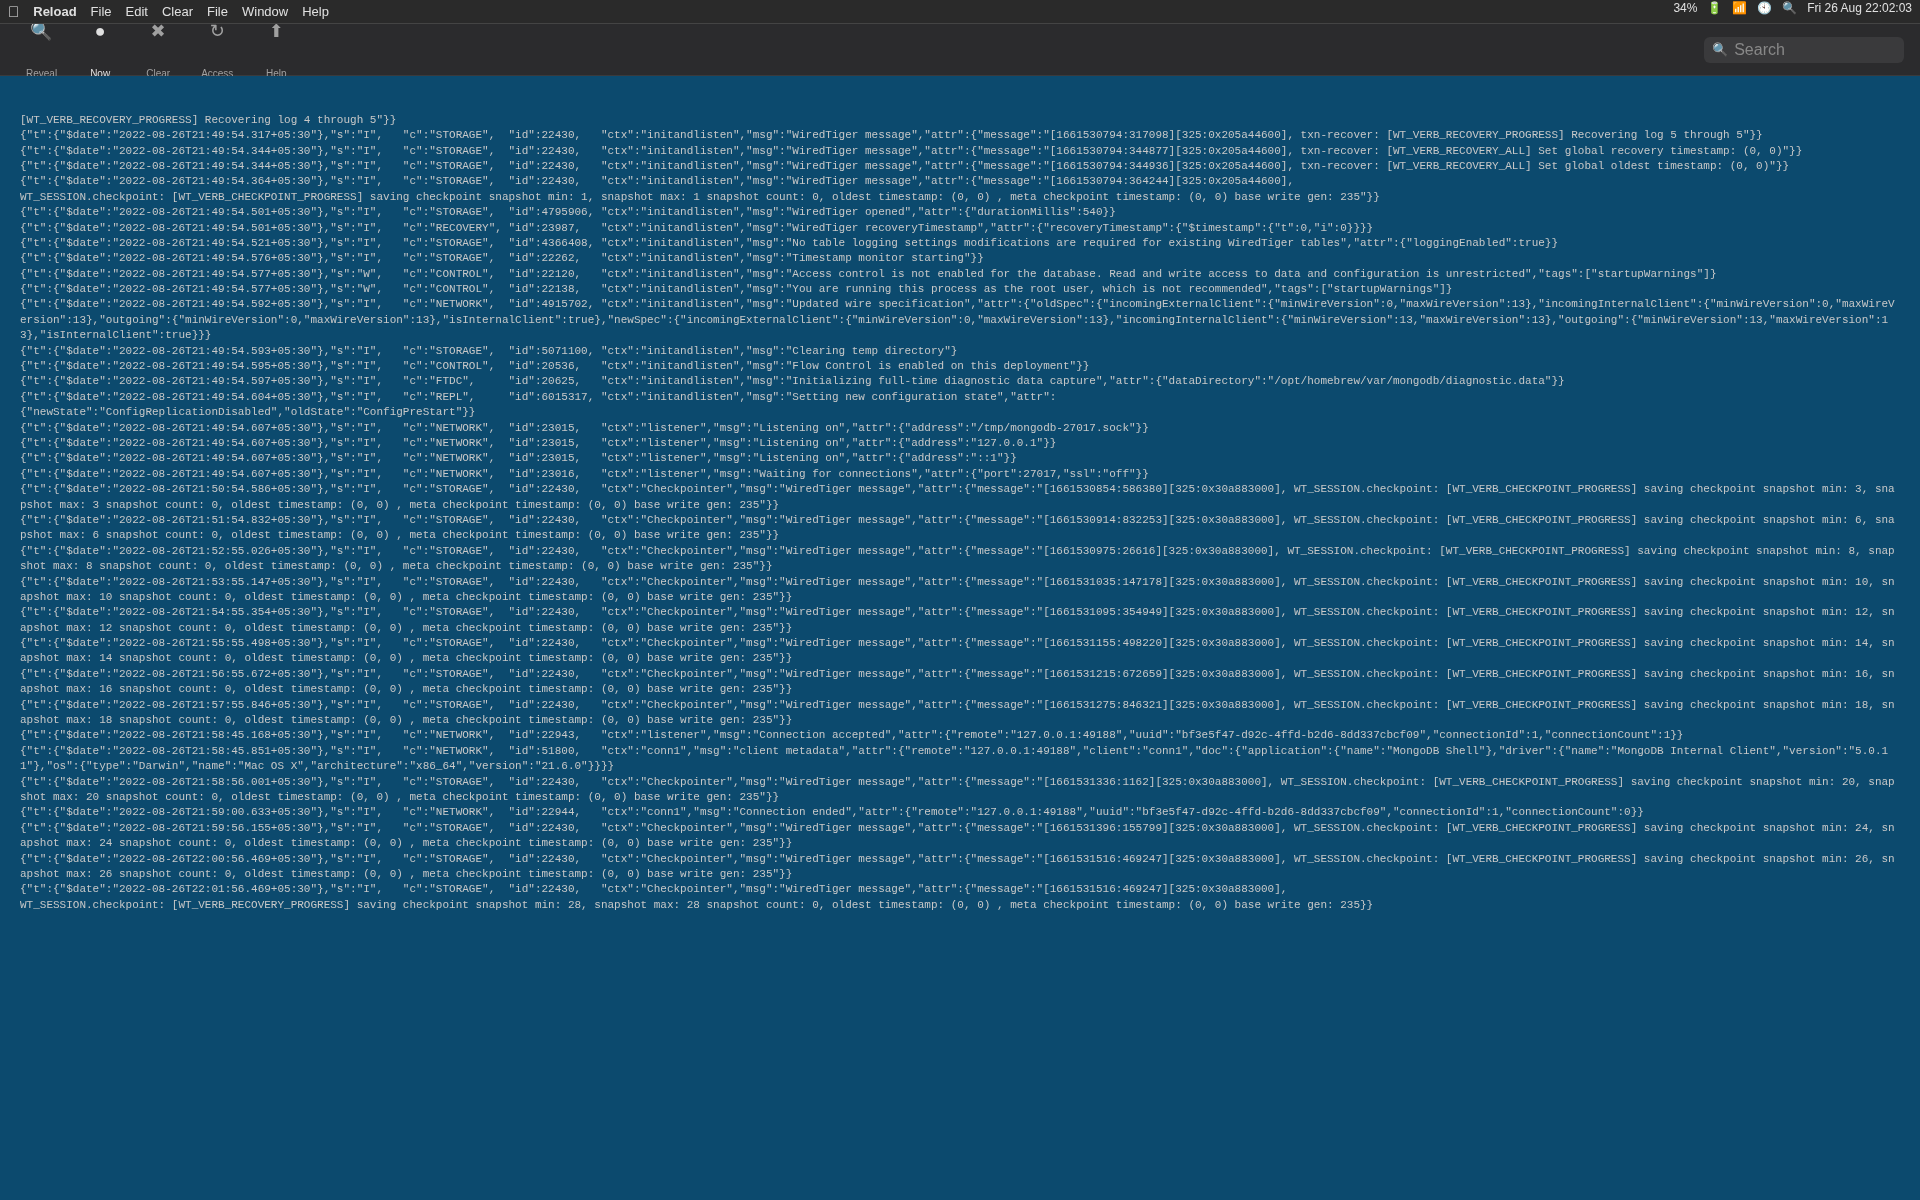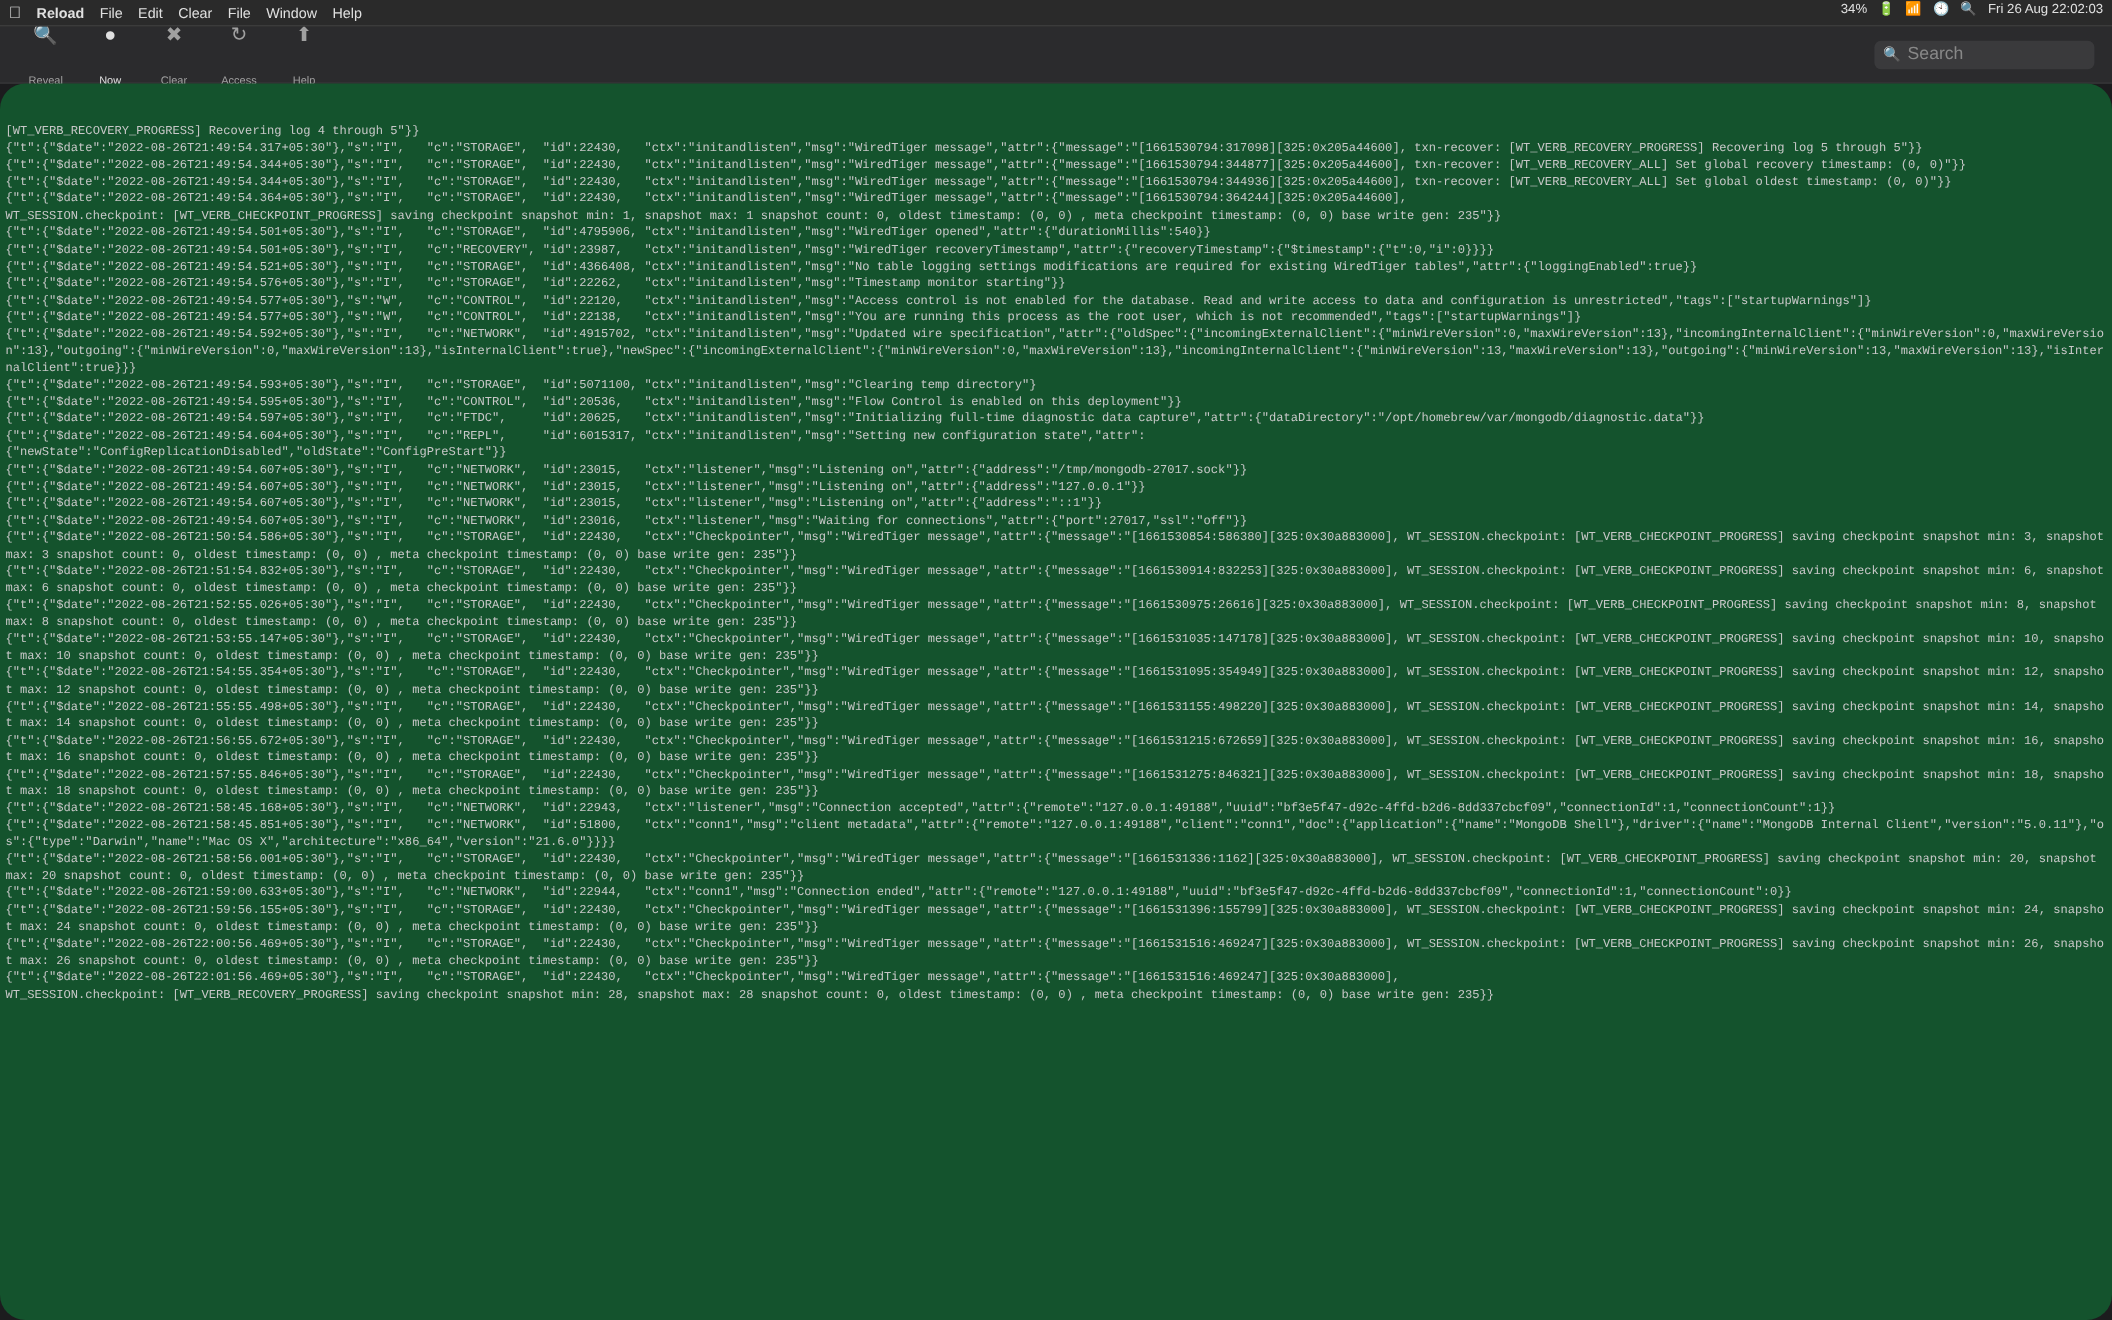--- a/index.html
+++ b/index.html
@@ -169,29 +169,28 @@
 
     .search-input::placeholder {
       color: #888;
     }
 
     
     .log-area {
       flex: 1;
       overflow-y: auto;
       overflow-x: auto;
-      background: #14532d;
-      padding: 6px 3px;
+      background: #0c4a6e;
+      padding: 6px 18px;
       font-family: "SF Mono", "Monaco", "Menlo", "Courier New", monospace;
       font-size: 11px;
       line-height: 1.4;
       color: #c8c8c8;
       white-space: pre-wrap;
       word-break: break-all;
-      border-radius: 23px;
     }
 
     .log-area::-webkit-scrollbar {
       width: 8px;
       height: 8px;
     }
 
     .log-area::-webkit-scrollbar-track {
       background: #2a2a2a;
     }

